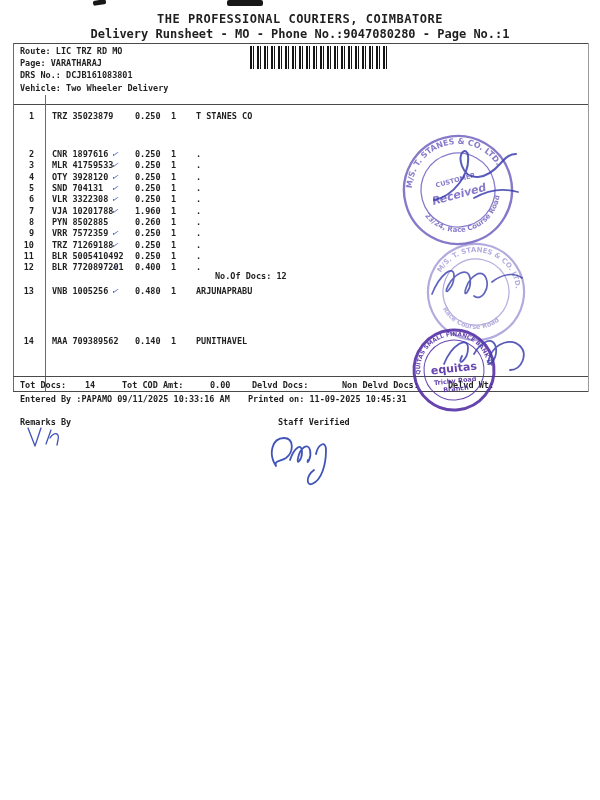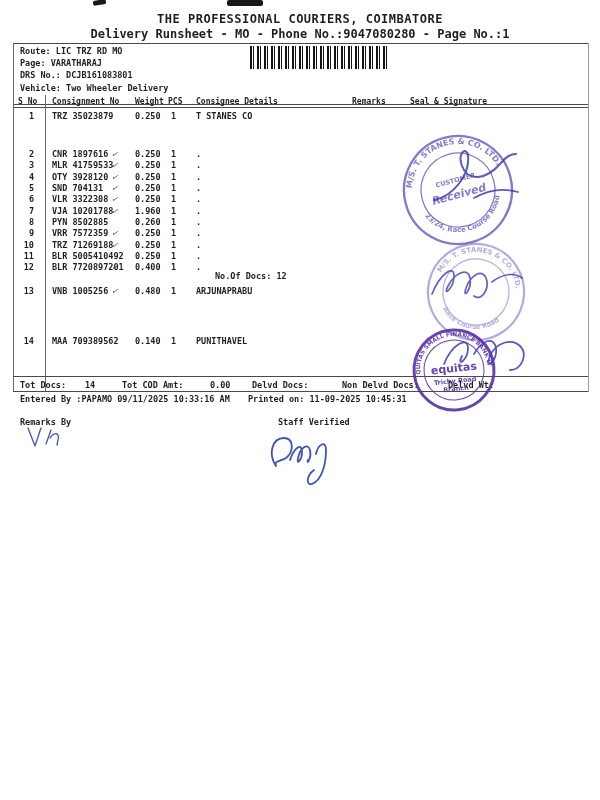--- a/index.html
+++ b/index.html
@@ -49,29 +49,20 @@
     <div class="tx" style="left:7px;top:15px"><span>Page:</span> <span>VARATHARAJ</span></div>
     <div class="tx" style="left:7px;top:27px"><span>DRS No.:</span> <span>DCJB161083801</span></div>
     <div class="tx" style="left:7px;top:40px"><span>Vehicle:</span> <span>Two Wheeler Delivery</span></div>
     <div class="barcode" style="left:237px;top:2px;width:140px;height:23px"></div>
   </div>
 
   <div class="vline" style="left:13px;top:43px;height:349px"></div>
   <div class="vline" style="left:45px;top:95px;height:297px"></div>
   <div class="vline" style="left:588px;top:43px;height:349px;border-color:#9a9a9a"></div>
 
-  <div class="thead" style="left:13px;top:95px;width:575px;height:13px">
-    <span style="left:5px">S No</span>
-    <span style="left:39px">Consignment No</span>
-    <span style="left:122px">Weight</span>
-    <span style="left:155px">PCS</span>
-    <span style="left:183px">Consignee Details</span>
-    <span style="left:339px">Remarks</span>
-    <span style="left:397px">Seal &amp; Signature</span>
-  </div>
 
   <div class="trow" style="top:111px">
     <span class="c-sno">1</span>
       <span class="c-cons">TRZ 35023879</span>
       <span class="c-tick"></span>
       <span class="c-wt">0.250</span>
       <span class="c-pcs">1</span>
       <span class="c-consignee">T STANES CO</span>
   </div>
   <div class="trow" style="top:149px">

